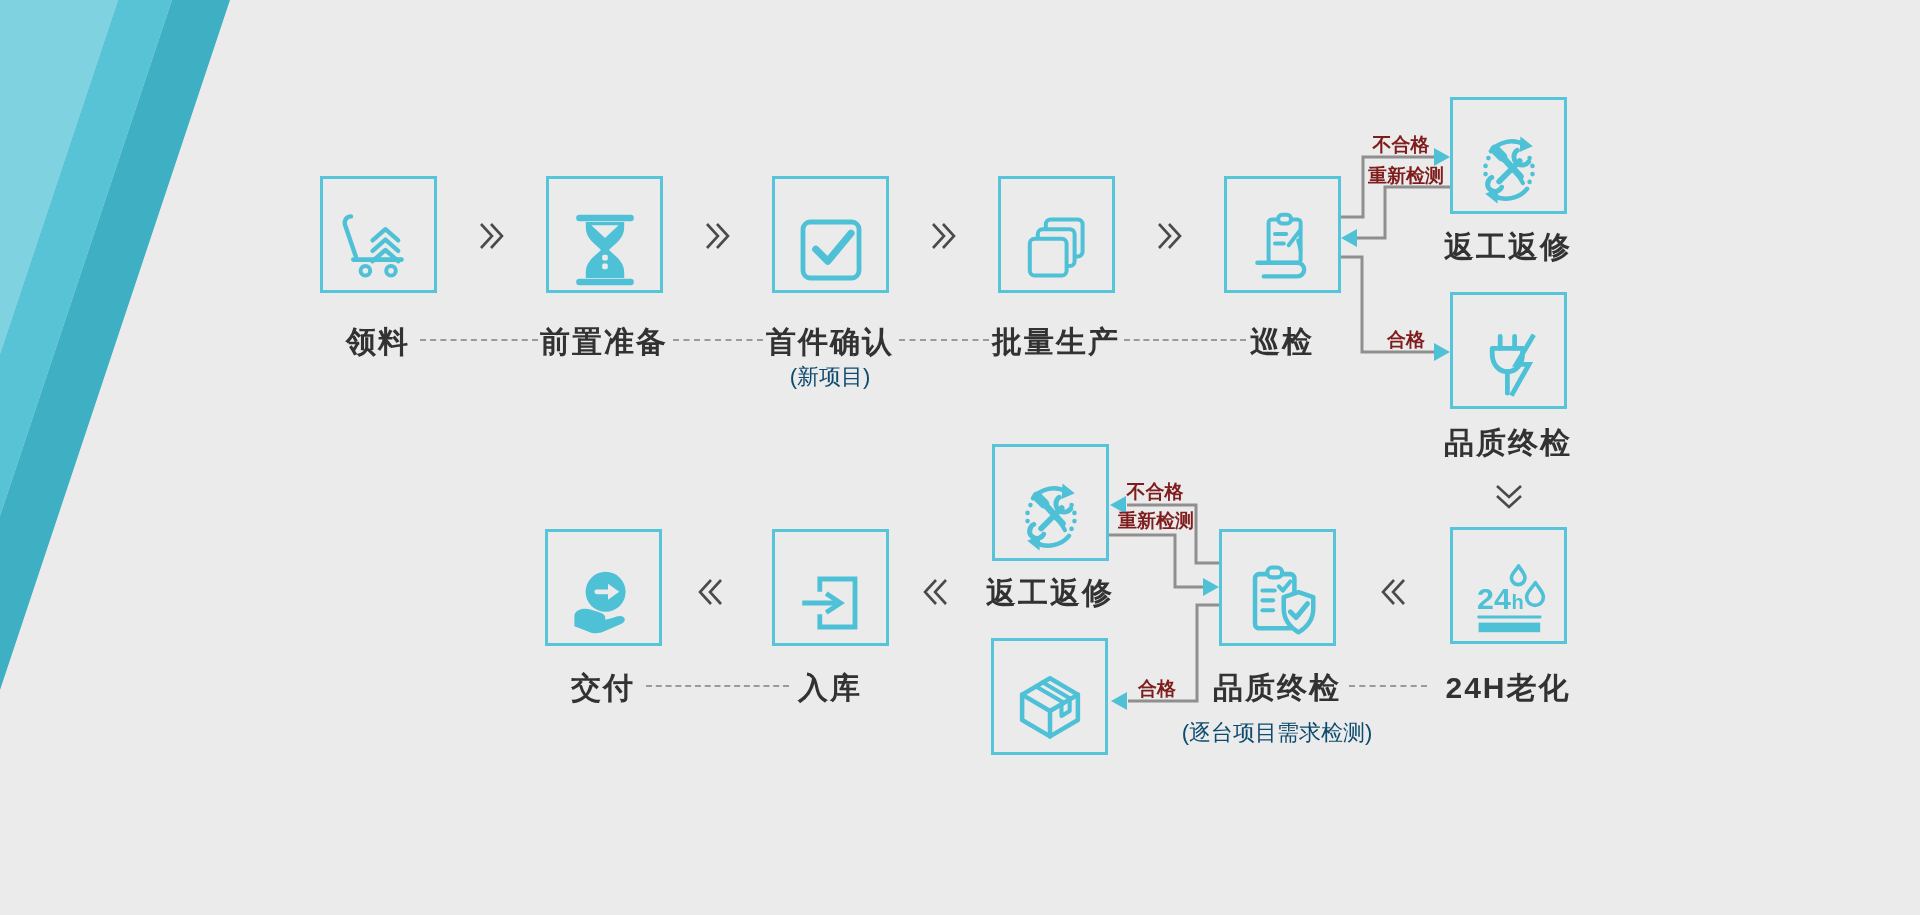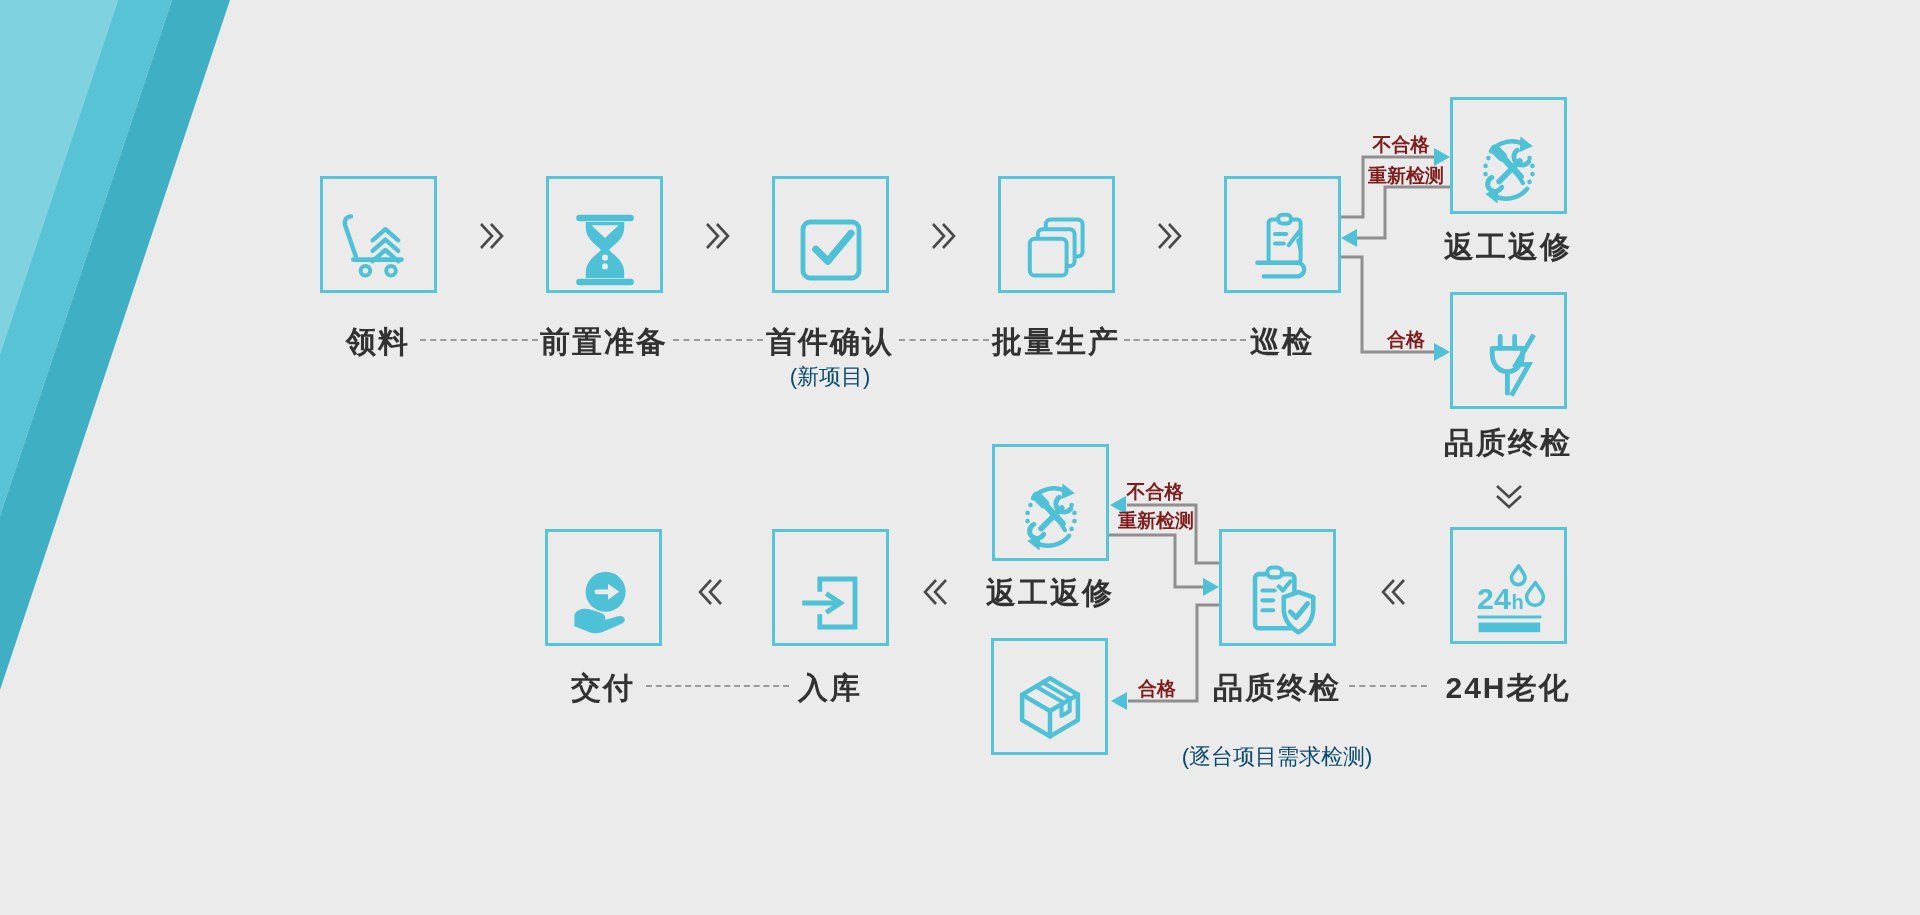--- a/index.html
+++ b/index.html
@@ -215,21 +215,21 @@
   <div class="node-label" style="left:378px;top:322px">领料</div>
   <div class="node-label" style="left:604px;top:322px">前置准备</div>
   <div class="node-label" style="left:830px;top:322px">首件确认</div>
   <div class="sub-label" style="left:830px;top:362px">(新项目)</div>
   <div class="node-label" style="left:1056px;top:322px">批量生产</div>
   <div class="node-label" style="left:1282px;top:322px">巡检</div>
   <div class="node-label" style="left:1508px;top:227px">返工返修</div>
   <div class="node-label" style="left:1508px;top:423px">品质终检</div>
   <div class="node-label" style="left:1508px;top:668px">24H老化</div>
   <div class="node-label" style="left:1277px;top:668px">品质终检</div>
-  <div class="sub-label" style="left:1277px;top:742px">(逐台项目需求检测)</div>
+  <div class="sub-label" style="left:1277px;top:718px">(逐台项目需求检测)</div>
   <div class="node-label" style="left:1050px;top:573px">返工返修</div>
   <div class="node-label" style="left:830px;top:668px">入库</div>
   <div class="node-label" style="left:603px;top:668px">交付</div>
 
   <div class="edge-label" style="left:1401px;top:132px">不合格</div>
   <div class="edge-label" style="left:1406px;top:163px">重新检测</div>
   <div class="edge-label" style="left:1406px;top:327px">合格</div>
   <div class="edge-label" style="left:1155px;top:479px">不合格</div>
   <div class="edge-label" style="left:1156px;top:508px">重新检测</div>
   <div class="edge-label" style="left:1157px;top:676px">合格</div>

